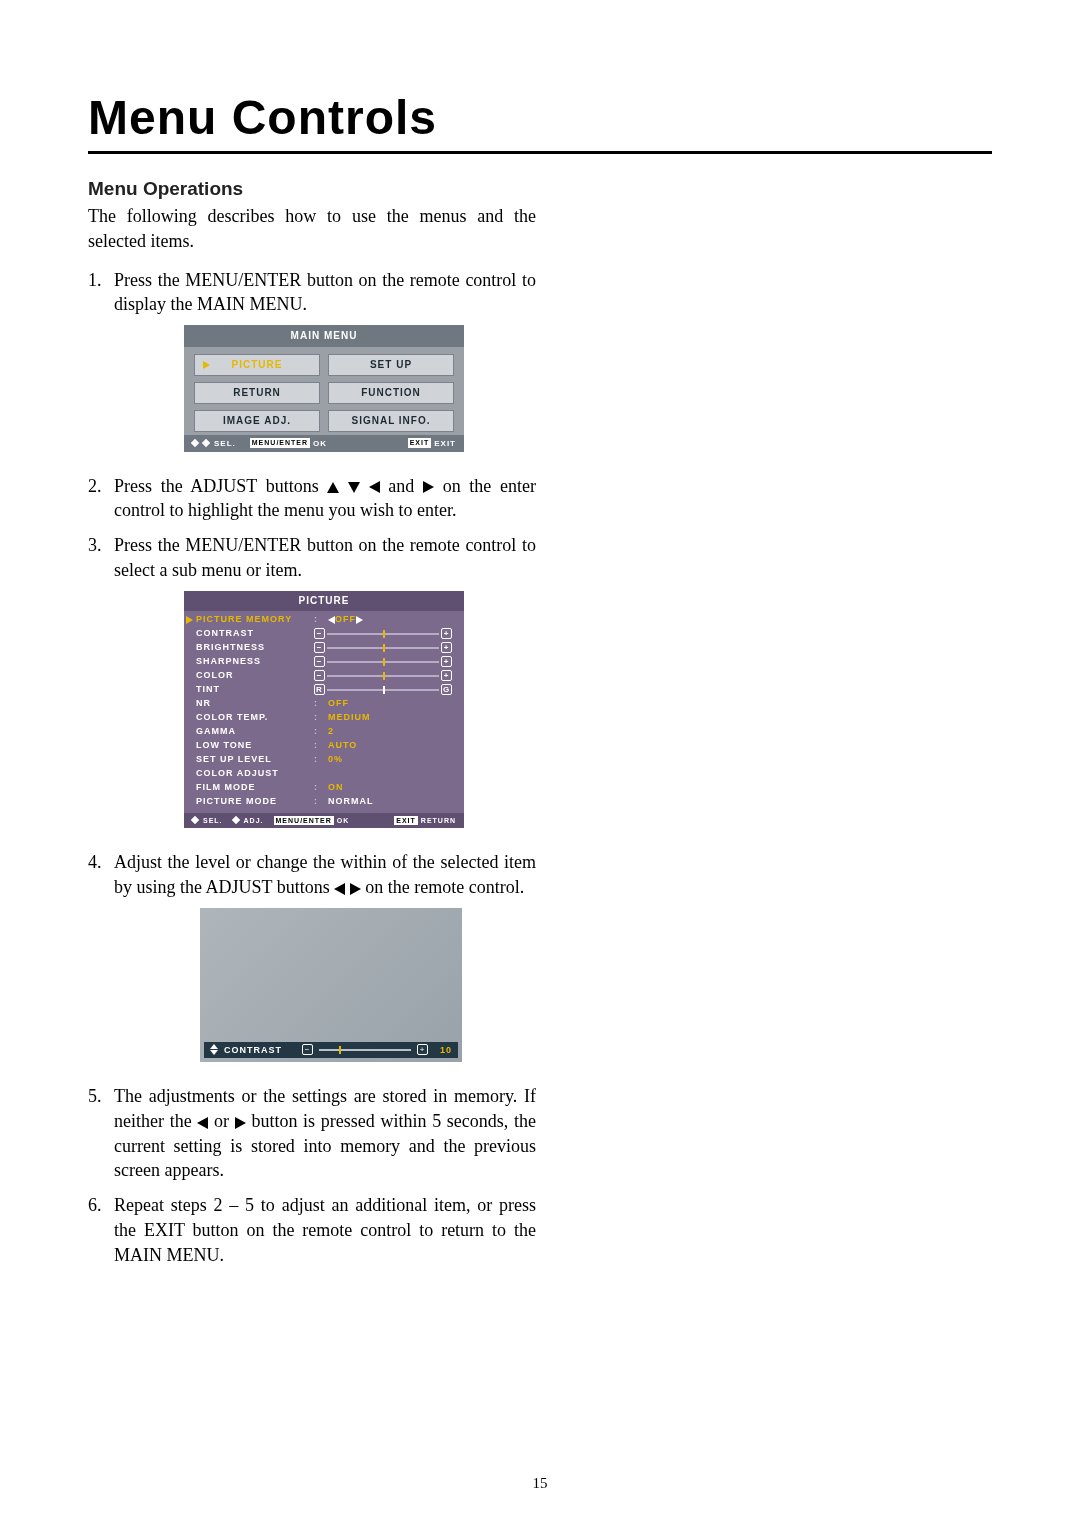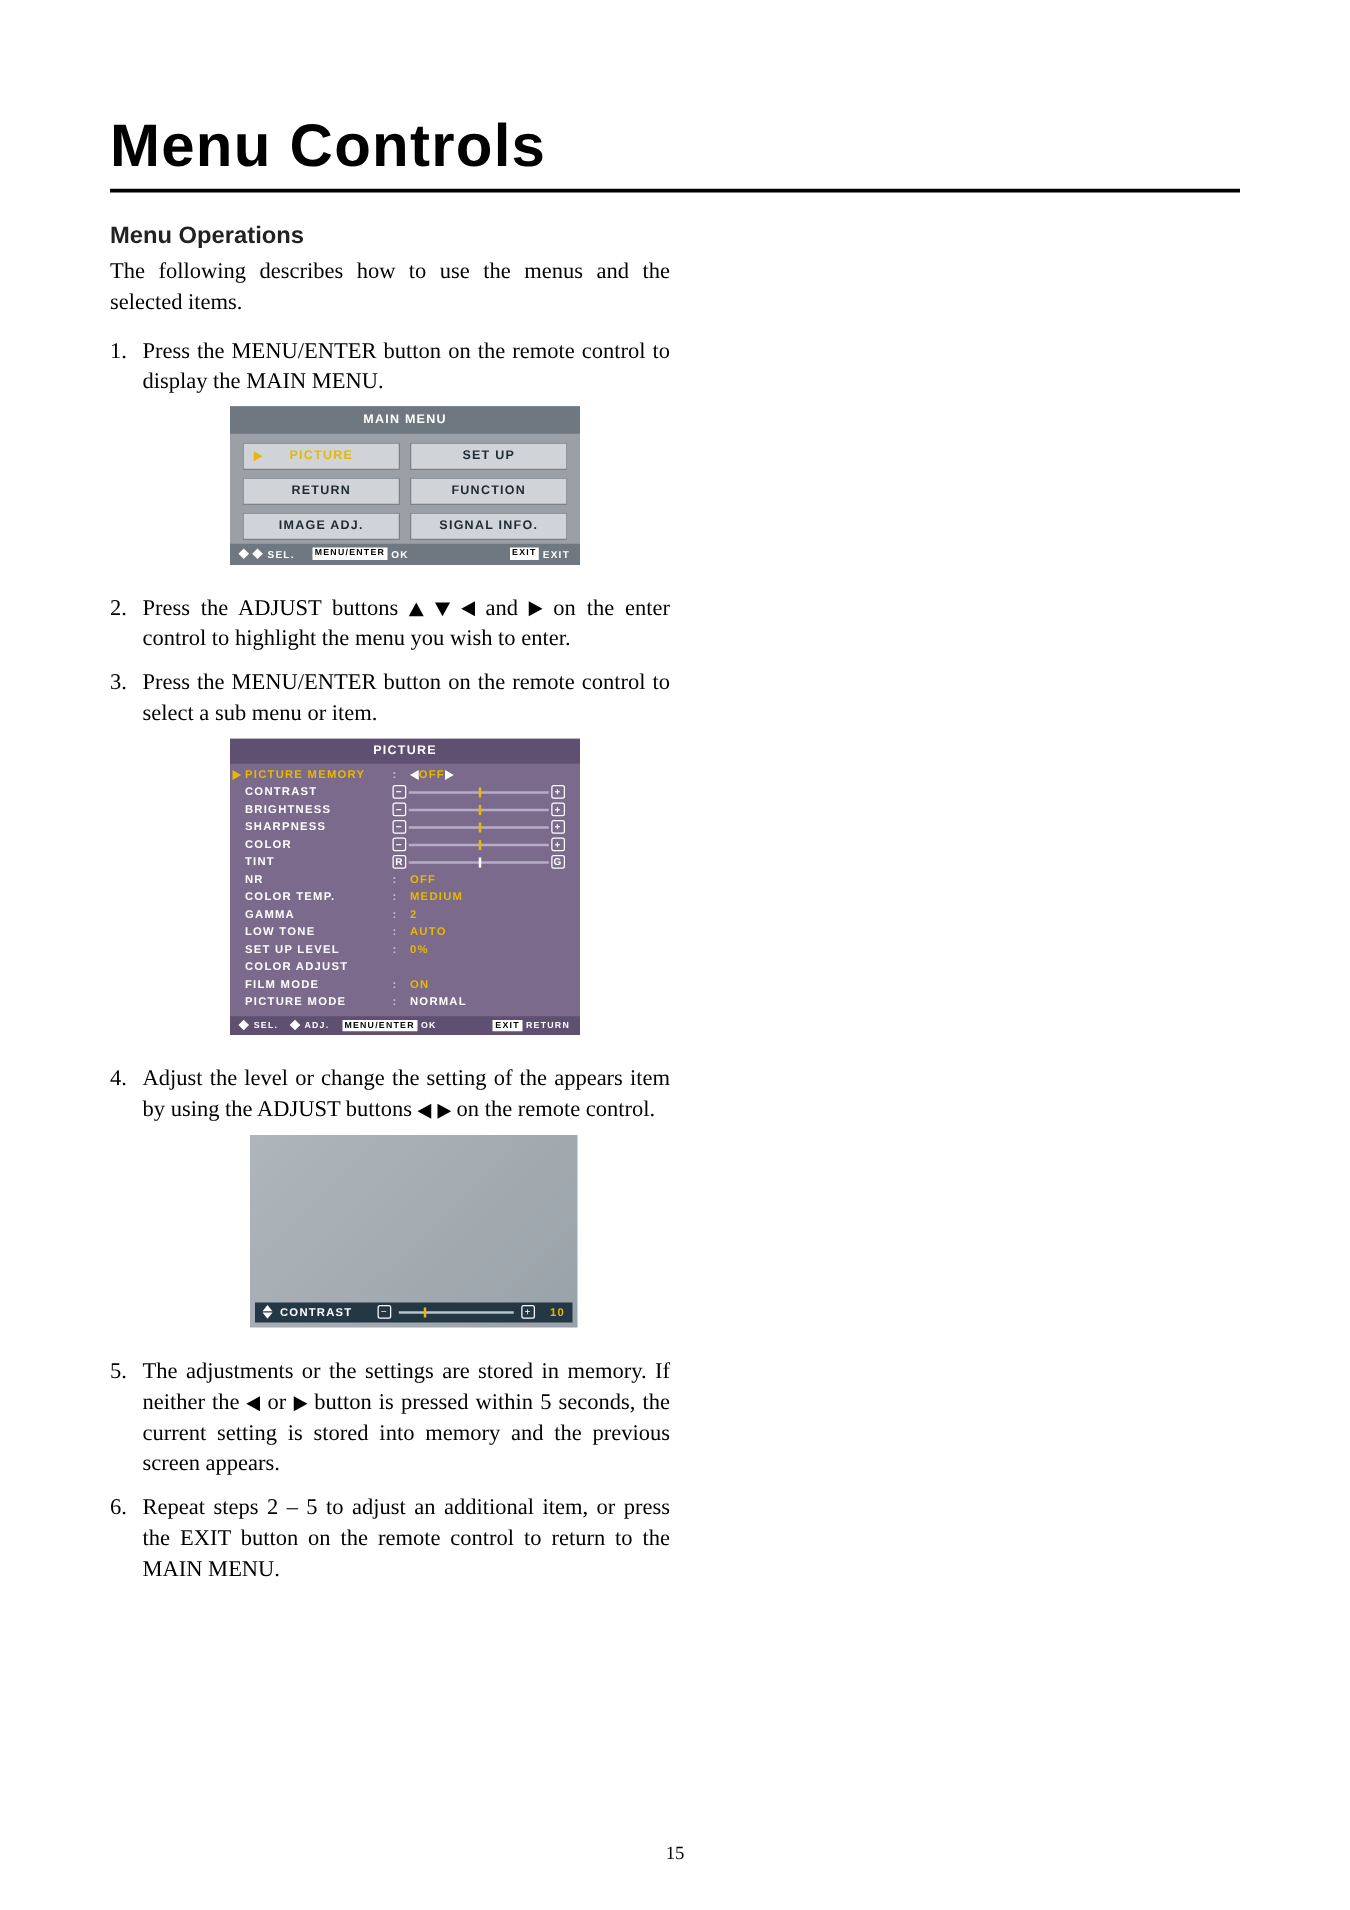--- a/index.html
+++ b/index.html
@@ -274,21 +274,21 @@
               <span class="lab" style="margin-left:auto;">
                   <span class="boxlab">EXIT</span>
                   <span>RETURN</span>
                 </span>
             </div>
           </div>
         </div>
       </li>
 
       <li><span class="num">4.</span>
-        <span>Adjust the level or change the setting of the appears item by using the ADJUST buttons </span><span class="tri tri-left"></span>
+        <span>Adjust the level or change the within of the selected item by using the ADJUST buttons </span><span class="tri tri-left"></span>
         <span class="tri tri-right"></span><span> on the remote control.</span>
 
         <div class="fig-wrap" style="padding-left:86px;">
           <div class="osd f3">
             <div class="f3-bar">
               <span class="ud">
                   <span class="u"></span>
                   <span class="d"></span>
                 </span>
               <span class="nm">CONTRAST</span>

